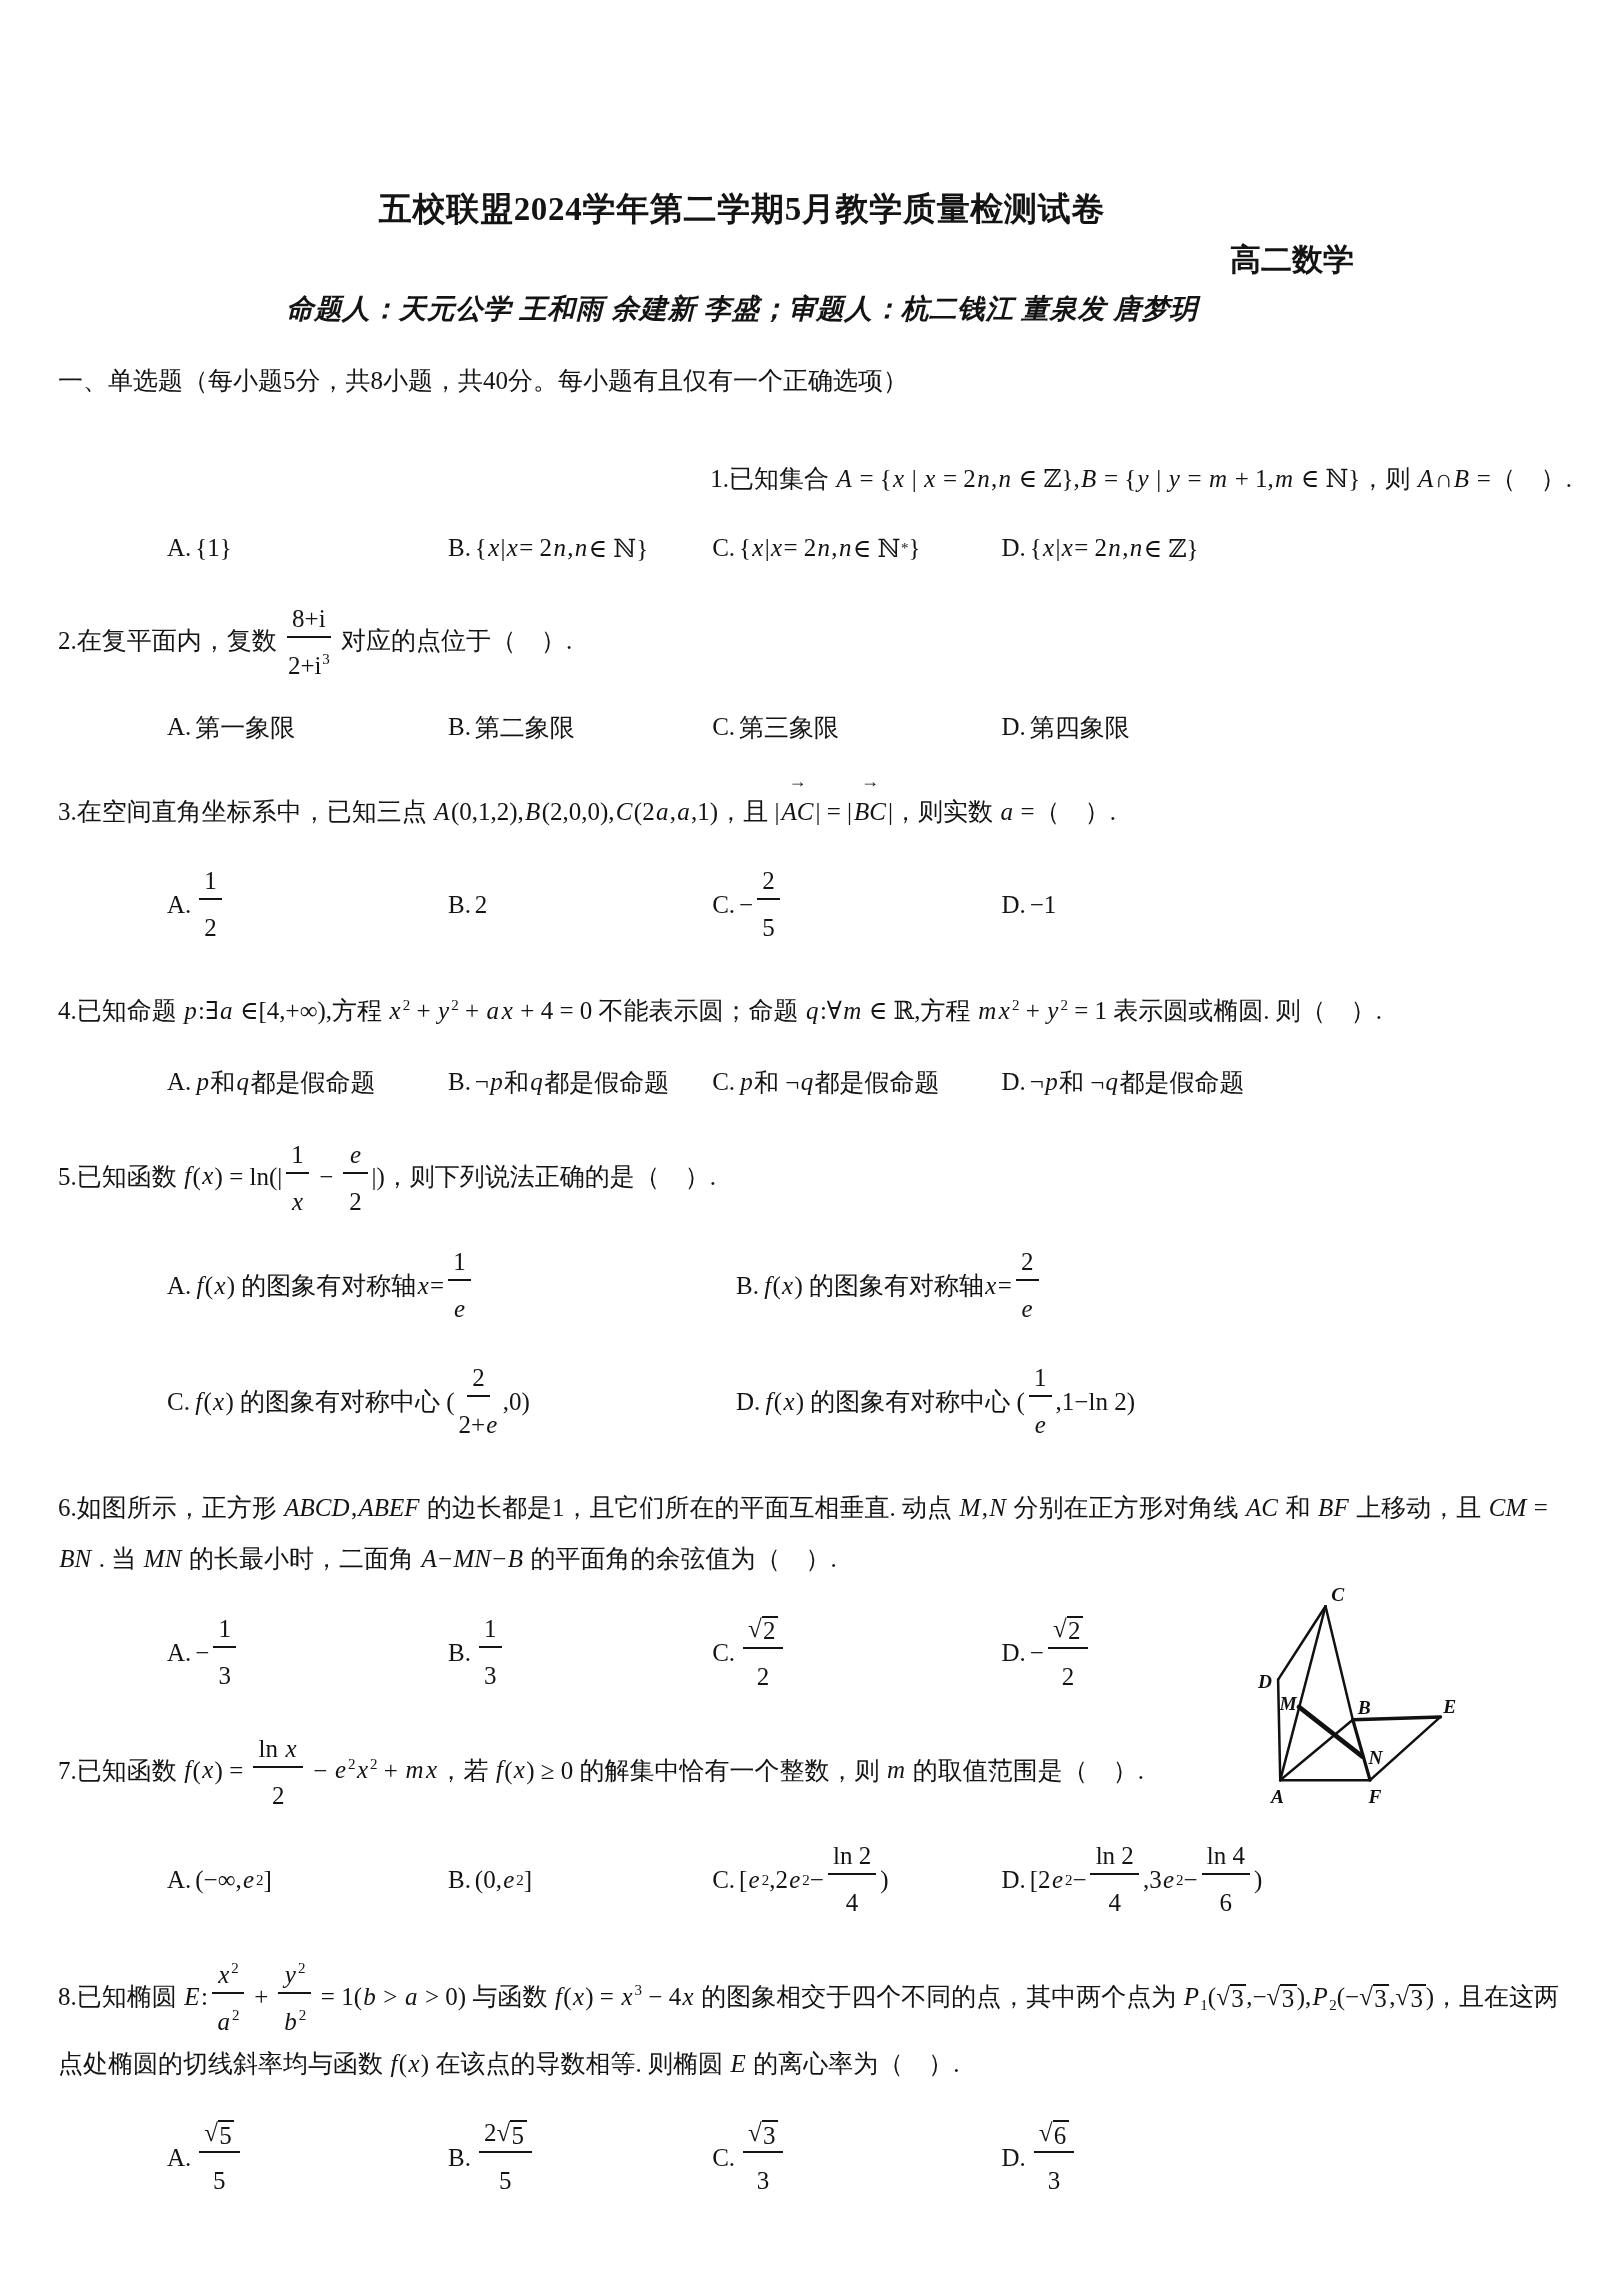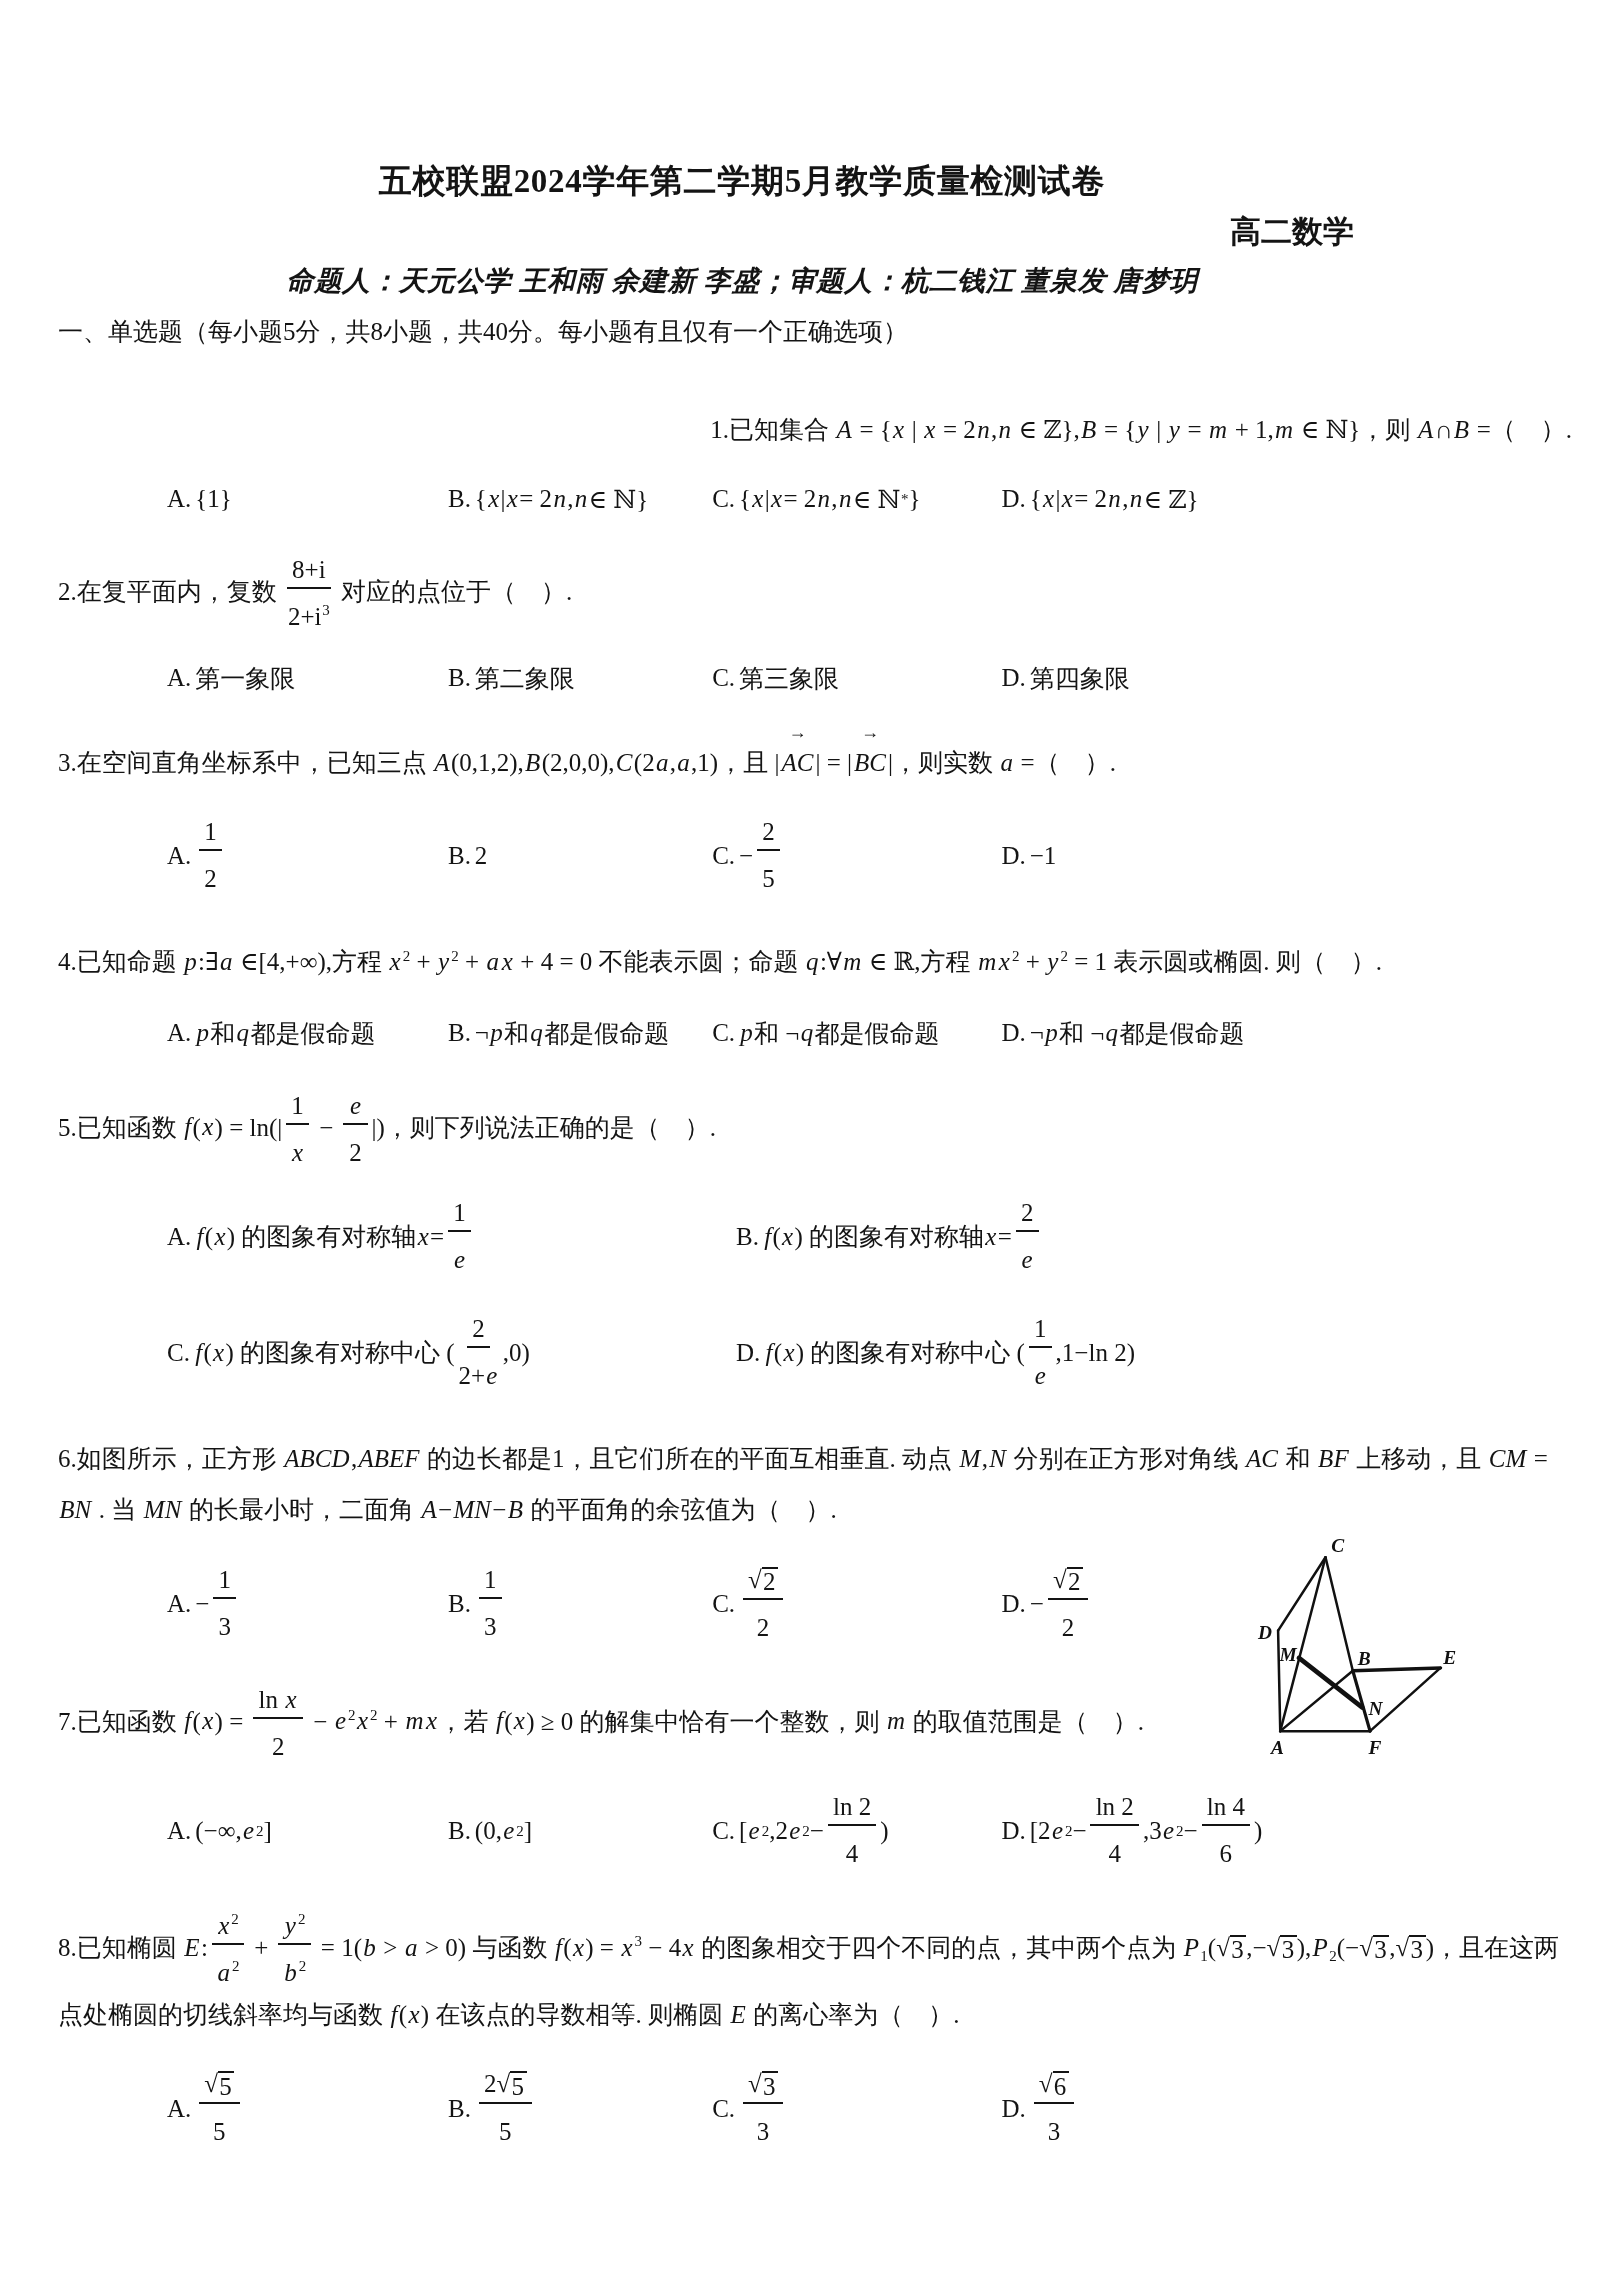--- a/index.html
+++ b/index.html
@@ -1,25 +1,25 @@
 <!DOCTYPE html>
 <html style="font-size:10.5px"><head>
 <meta charset="utf-8">
 <style>
   html,body{margin:0;padding:0;background:#e8e8e8;}
   body{width:1623px;height:2295px;overflow:hidden;}
   .page{width:1623px;height:2295px;background:#ffffff;box-sizing:border-box;
         padding:162px 51px 0 58px;color:#141414;
         font-family:"Liberation Serif","DejaVu Serif",serif;}
   
-  .header{width:1224px;margin-left:72px;text-align:center;}
+  .header{width:1224px;margin-left:72px;text-align:center;margin-top:28px;}
   .title{font-size:33px;font-weight:700;letter-spacing:0.7px;line-height:1.2;}
   .subtitle{font-size:31px;font-weight:700;margin-top:9.2px;text-align:right;}
   .authors{font-size:27.5px;font-weight:700;margin-top:10.5px;letter-spacing:0.7px;font-style:italic;}
-  .section-head{font-size:25px;margin-top:16px;font-weight:400;}
+  .section-head{font-size:25px;margin-top:37px;font-weight:400;}
   
   .q{margin-top:41px;position:relative;}
   .q.first{margin-top:56px;text-align:right;}
   .stem{font-size:25px;line-height:2.05;margin:0;}
   .opts{display:grid;margin-top:29px;font-size:25px;align-items:center;}
   .opts.cols4{grid-template-columns:20% 18.8% 20.6% 1fr;margin-left:7.2%;}
   .opts.cols2{grid-template-columns:40.5% 1fr;margin-left:7.2%;row-gap:38px;}
   .opt{display:flex;align-items:center;gap:3.9px;}
   .olabel{white-space:nowrap;}
   .obody{display:inline-flex;align-items:center;flex-wrap:wrap;}

